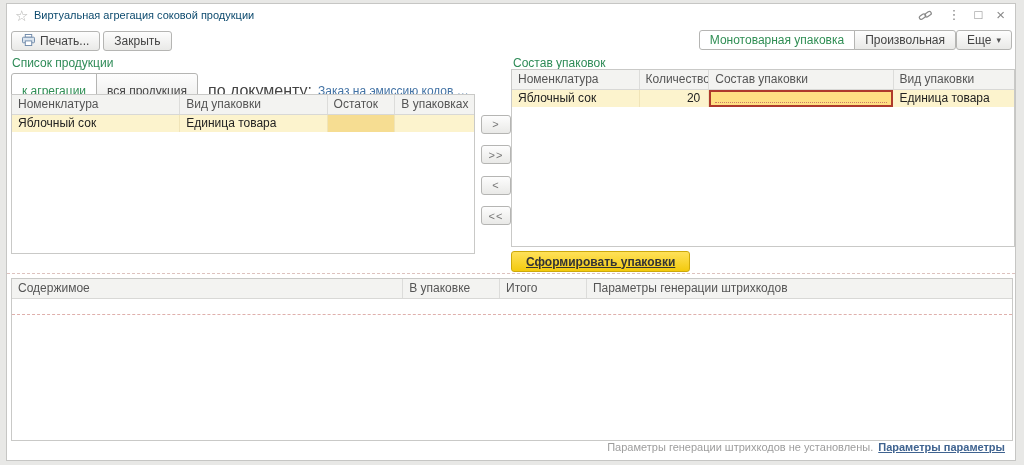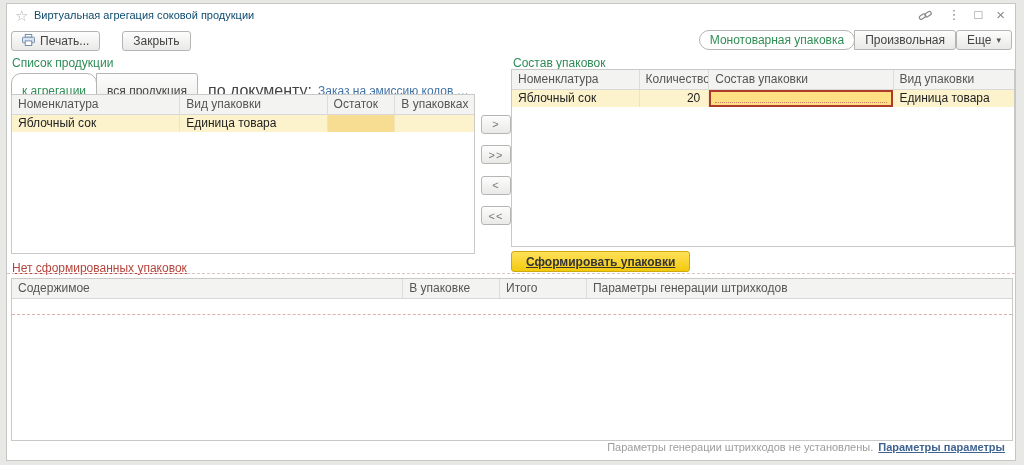--- a/index.html
+++ b/index.html
@@ -14,22 +14,22 @@
   .wtitle { position:absolute; left:27px; top:5px; font-size:11px; font-weight:normal; color:#0c4a6e; }
   .winicons { position:absolute; right:10px; top:3px; display:flex; align-items:center; gap:14px; }
   .winicons .ic { color:#8a8a8a; font-size:13px; line-height:16px; cursor:pointer; }
   .winicons svg { display:block; }
 
   
   .btn { display:inline-flex; align-items:center; justify-content:center; gap:5px;
     height:20px; padding:0 10px; font-size:12px; color:#444;
     background:linear-gradient(#fdfdfd,#e9e9e7); border:1px solid #b5b5b3; border-radius:3px;
     cursor:pointer; white-space:nowrap; }
-  .btn.active { background:#fff; color:#2f8e54;border-radius:10px; }
-  .toolbar-left { position:absolute; left:4px; top:27px; display:flex; gap:22px; }
+  .btn.active { background:#fff; color:#2f8e54; }
+  .toolbar-left { position:absolute; left:4px; top:27px; display:flex; gap:3px; }
   .toolbar-right { position:absolute; right:3px; top:26px; display:flex; align-items:center; }
   .seg1 { border-radius:3px 0 0 3px; }
   .seg2 { border-radius:0 3px 3px 0; margin-left:-1px; }
   .more-btn { }
   .arrow { font-size:9px; color:#555; }
 
   
   .sec-title { position:absolute; font-size:12px; color:#2e8b57; }
   .lnk { color:#4272a4; text-decoration:underline; cursor:pointer; font-size:12px;
     white-space:nowrap; overflow:hidden; text-overflow:ellipsis; }
@@ -151,21 +151,20 @@
       <div class="th lt4">В упаковках</div>
     </div>
     <div class="trow row-y">
       <div class="td lt1">Яблочный сок</div>
       <div class="td lt2">Единица товара</div>
       <div class="td lt3 cell-focus"></div>
       <div class="td lt4"></div>
     </div>
   </div>
 
-  <div class="red-lnk">Нет сформированных упаковок</div>
 
   <div class="transfer">
     <button class="btn">&gt;</button>
     <button class="btn">&gt;&gt;</button>
     <button class="btn">&lt;</button>
     <button class="btn">&lt;&lt;</button>
   </div>
 
   <div class="sec-title" style="left:506px; top:52px;">Состав упаковок</div>
 

